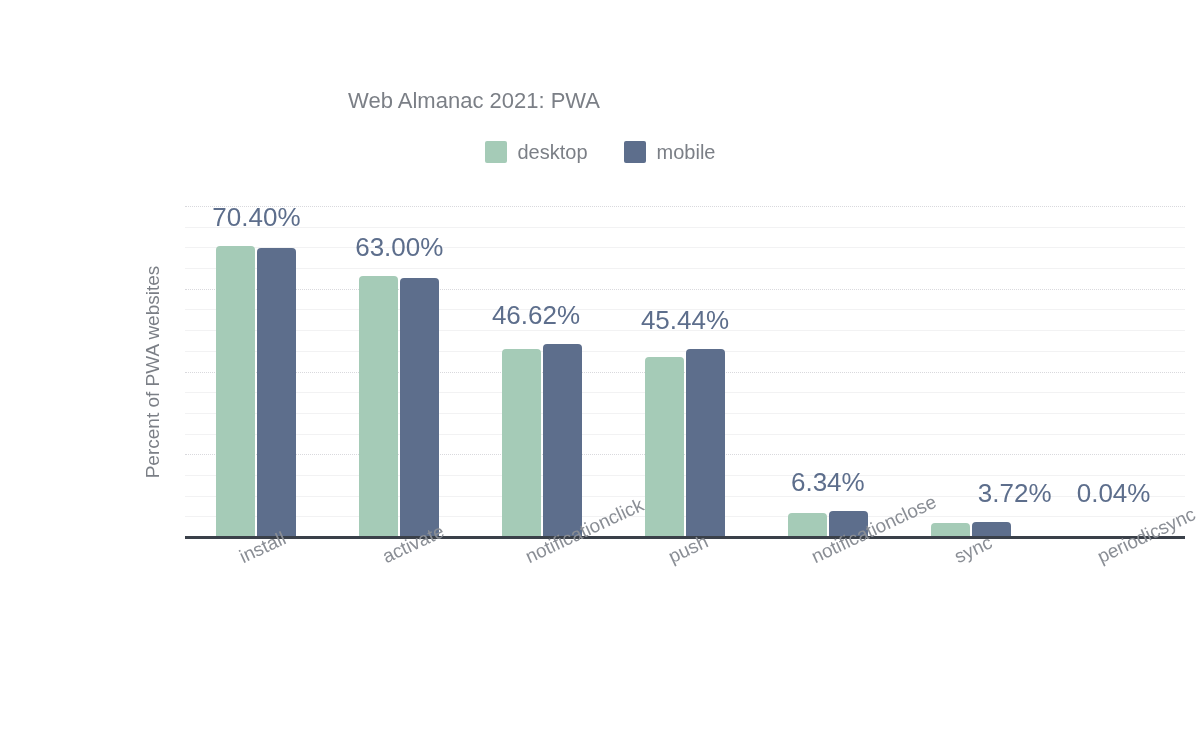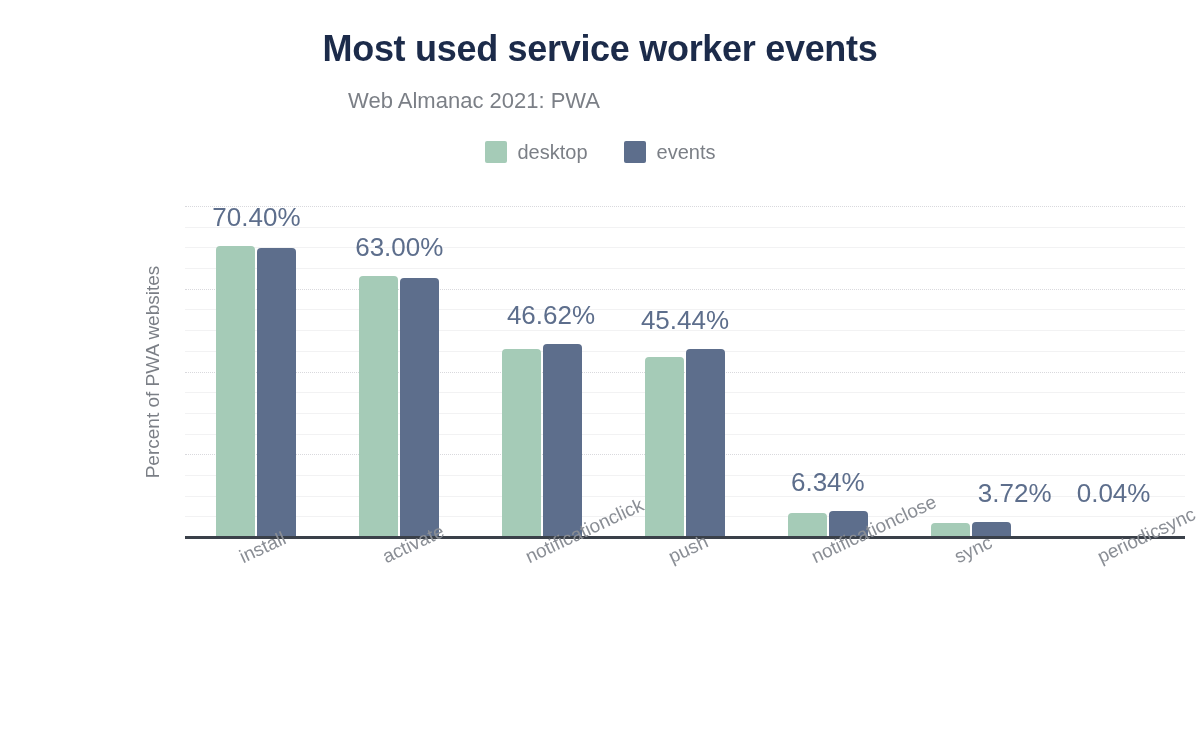--- a/index.html
+++ b/index.html
@@ -147,31 +147,30 @@
     text-align: center;
     font-size: 19px;
     color: #7b7f86;
   }
 </style>
 </head>
 <body>
 
 <div id="chart-root">
 
-  <div class="chart-title">Most used service worker events</div>
   <div class="chart-subtitle">Web Almanac 2021: PWA</div>
 
   <div class="legend" id="legend">
       <div class="legend-item">
         <span class="legend-swatch" style="background: rgb(165, 203, 183);"></span>
         <span class="legend-label">desktop</span>
       </div>
       <div class="legend-item">
         <span class="legend-swatch" style="background: rgb(93, 110, 140);"></span>
-        <span class="legend-label">events</span>
+        <span class="legend-label">mobile</span>
       </div>
     </div>
 
   <div class="plot" id="plot">
     <div id="gridlines">
         <div class="gridline major" style="top: 331px;"></div>
         <div class="gridline minor" style="top: 310.312px;"></div>
         <div class="gridline minor" style="top: 289.625px;"></div>
         <div class="gridline minor" style="top: 268.938px;"></div>
         <div class="gridline major" style="top: 248.25px;"></div>
@@ -202,21 +201,21 @@
         <div class="bar" style="left: 602.857px; height: 23.5837px; background: rgb(165, 203, 183);"></div>
         <div class="bar" style="left: 643.857px; height: 26.2318px; background: rgb(93, 110, 140);"></div>
         <div class="bar" style="left: 745.714px; height: 13.6537px; background: rgb(165, 203, 183);"></div>
         <div class="bar" style="left: 786.714px; height: 15.3915px; background: rgb(93, 110, 140);"></div>
         <div class="bar" style="left: 888.571px; height: 0.6px; background: rgb(165, 203, 183); border-radius: 1px 1px 0px 0px;"></div>
         <div class="bar" style="left: 929.571px; height: 0.6px; background: rgb(93, 110, 140); border-radius: 1px 1px 0px 0px;"></div>
       </div>
     <div id="datalabels">
         <div class="data-label" style="left: 71.4286px; top: -4.28px;">70.40%</div>
         <div class="data-label" style="left: 214.286px; top: 26.3375px;">63.00%</div>
-        <div class="data-label" style="left: 366px; top: 94.1097px;">46.62%</div>
+        <div class="data-label" style="left: 351px; top: 94.1097px;">46.62%</div>
         <div class="data-label" style="left: 500px; top: 98.992px;">45.44%</div>
         <div class="data-label" style="left: 642.857px; top: 260.768px; text-align: center;">6.34%</div>
         <div class="data-label" style="left: 785.714px; top: 271.608px; margin-left: 44px;">3.72%</div>
         <div class="data-label" style="left: 928.571px; top: 272px;">0.04%</div>
       </div>
   </div>
 
   <div class="axis-baseline"></div>
 
   <div id="xticks">

